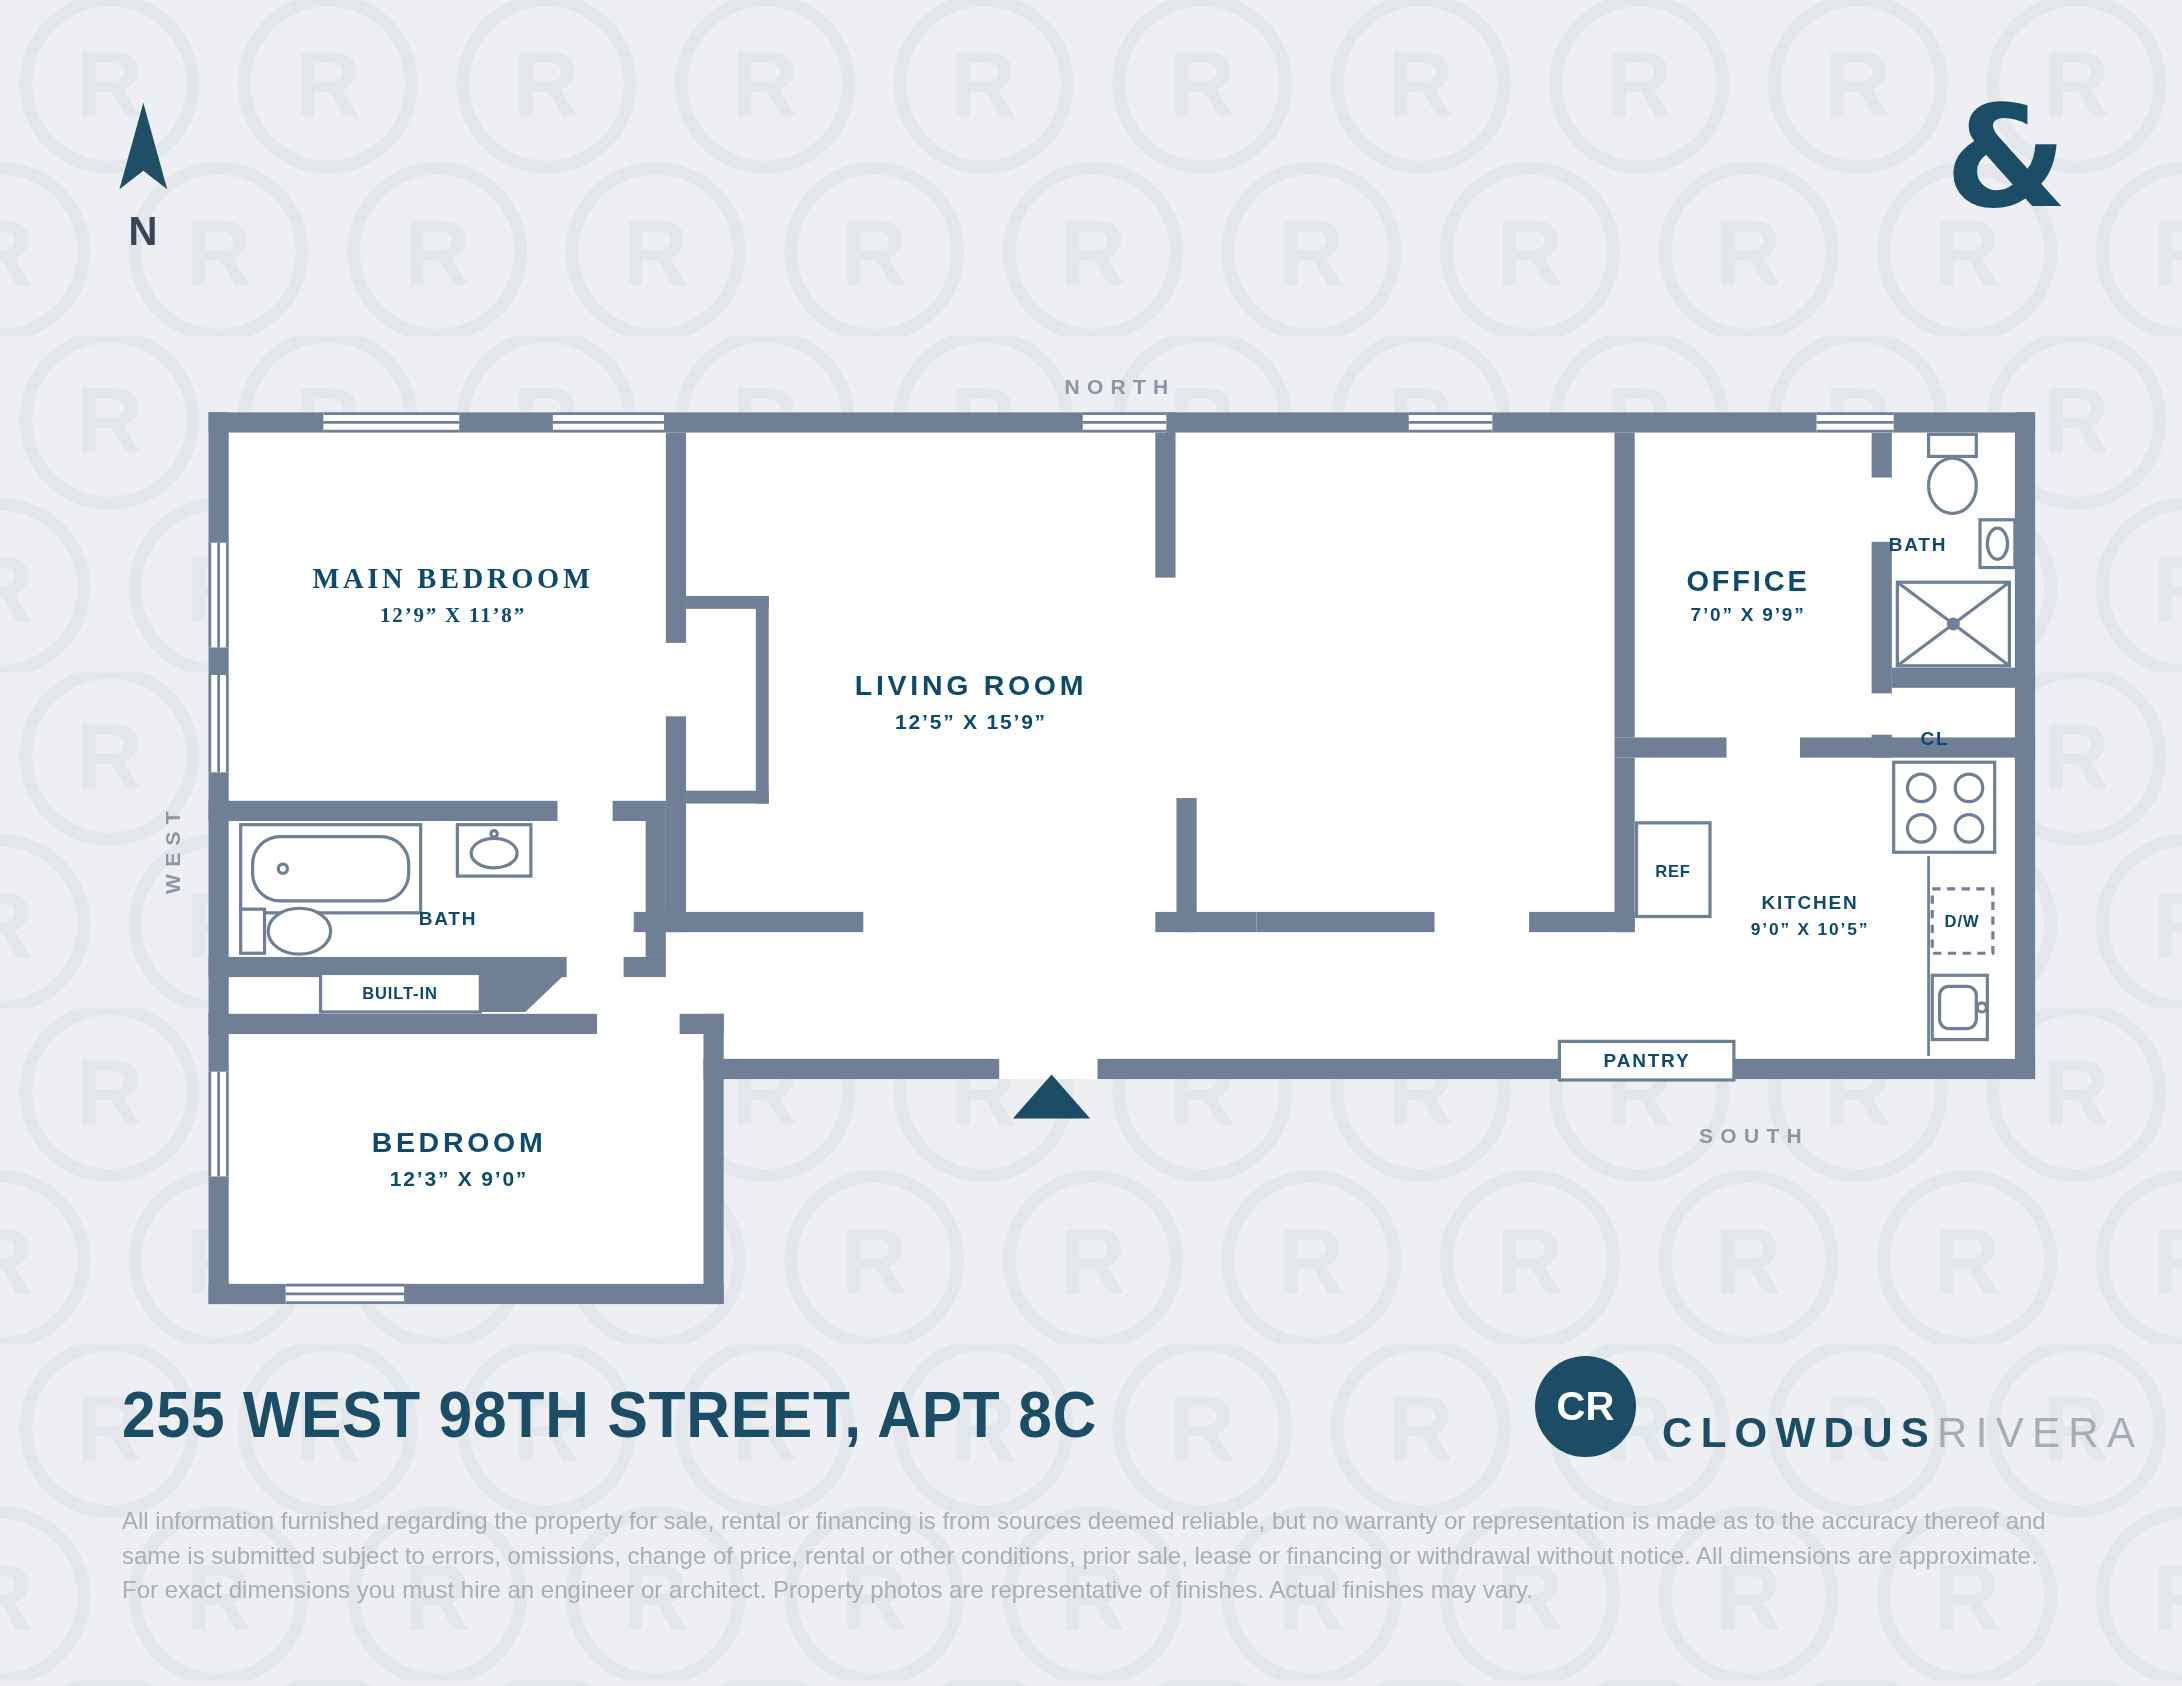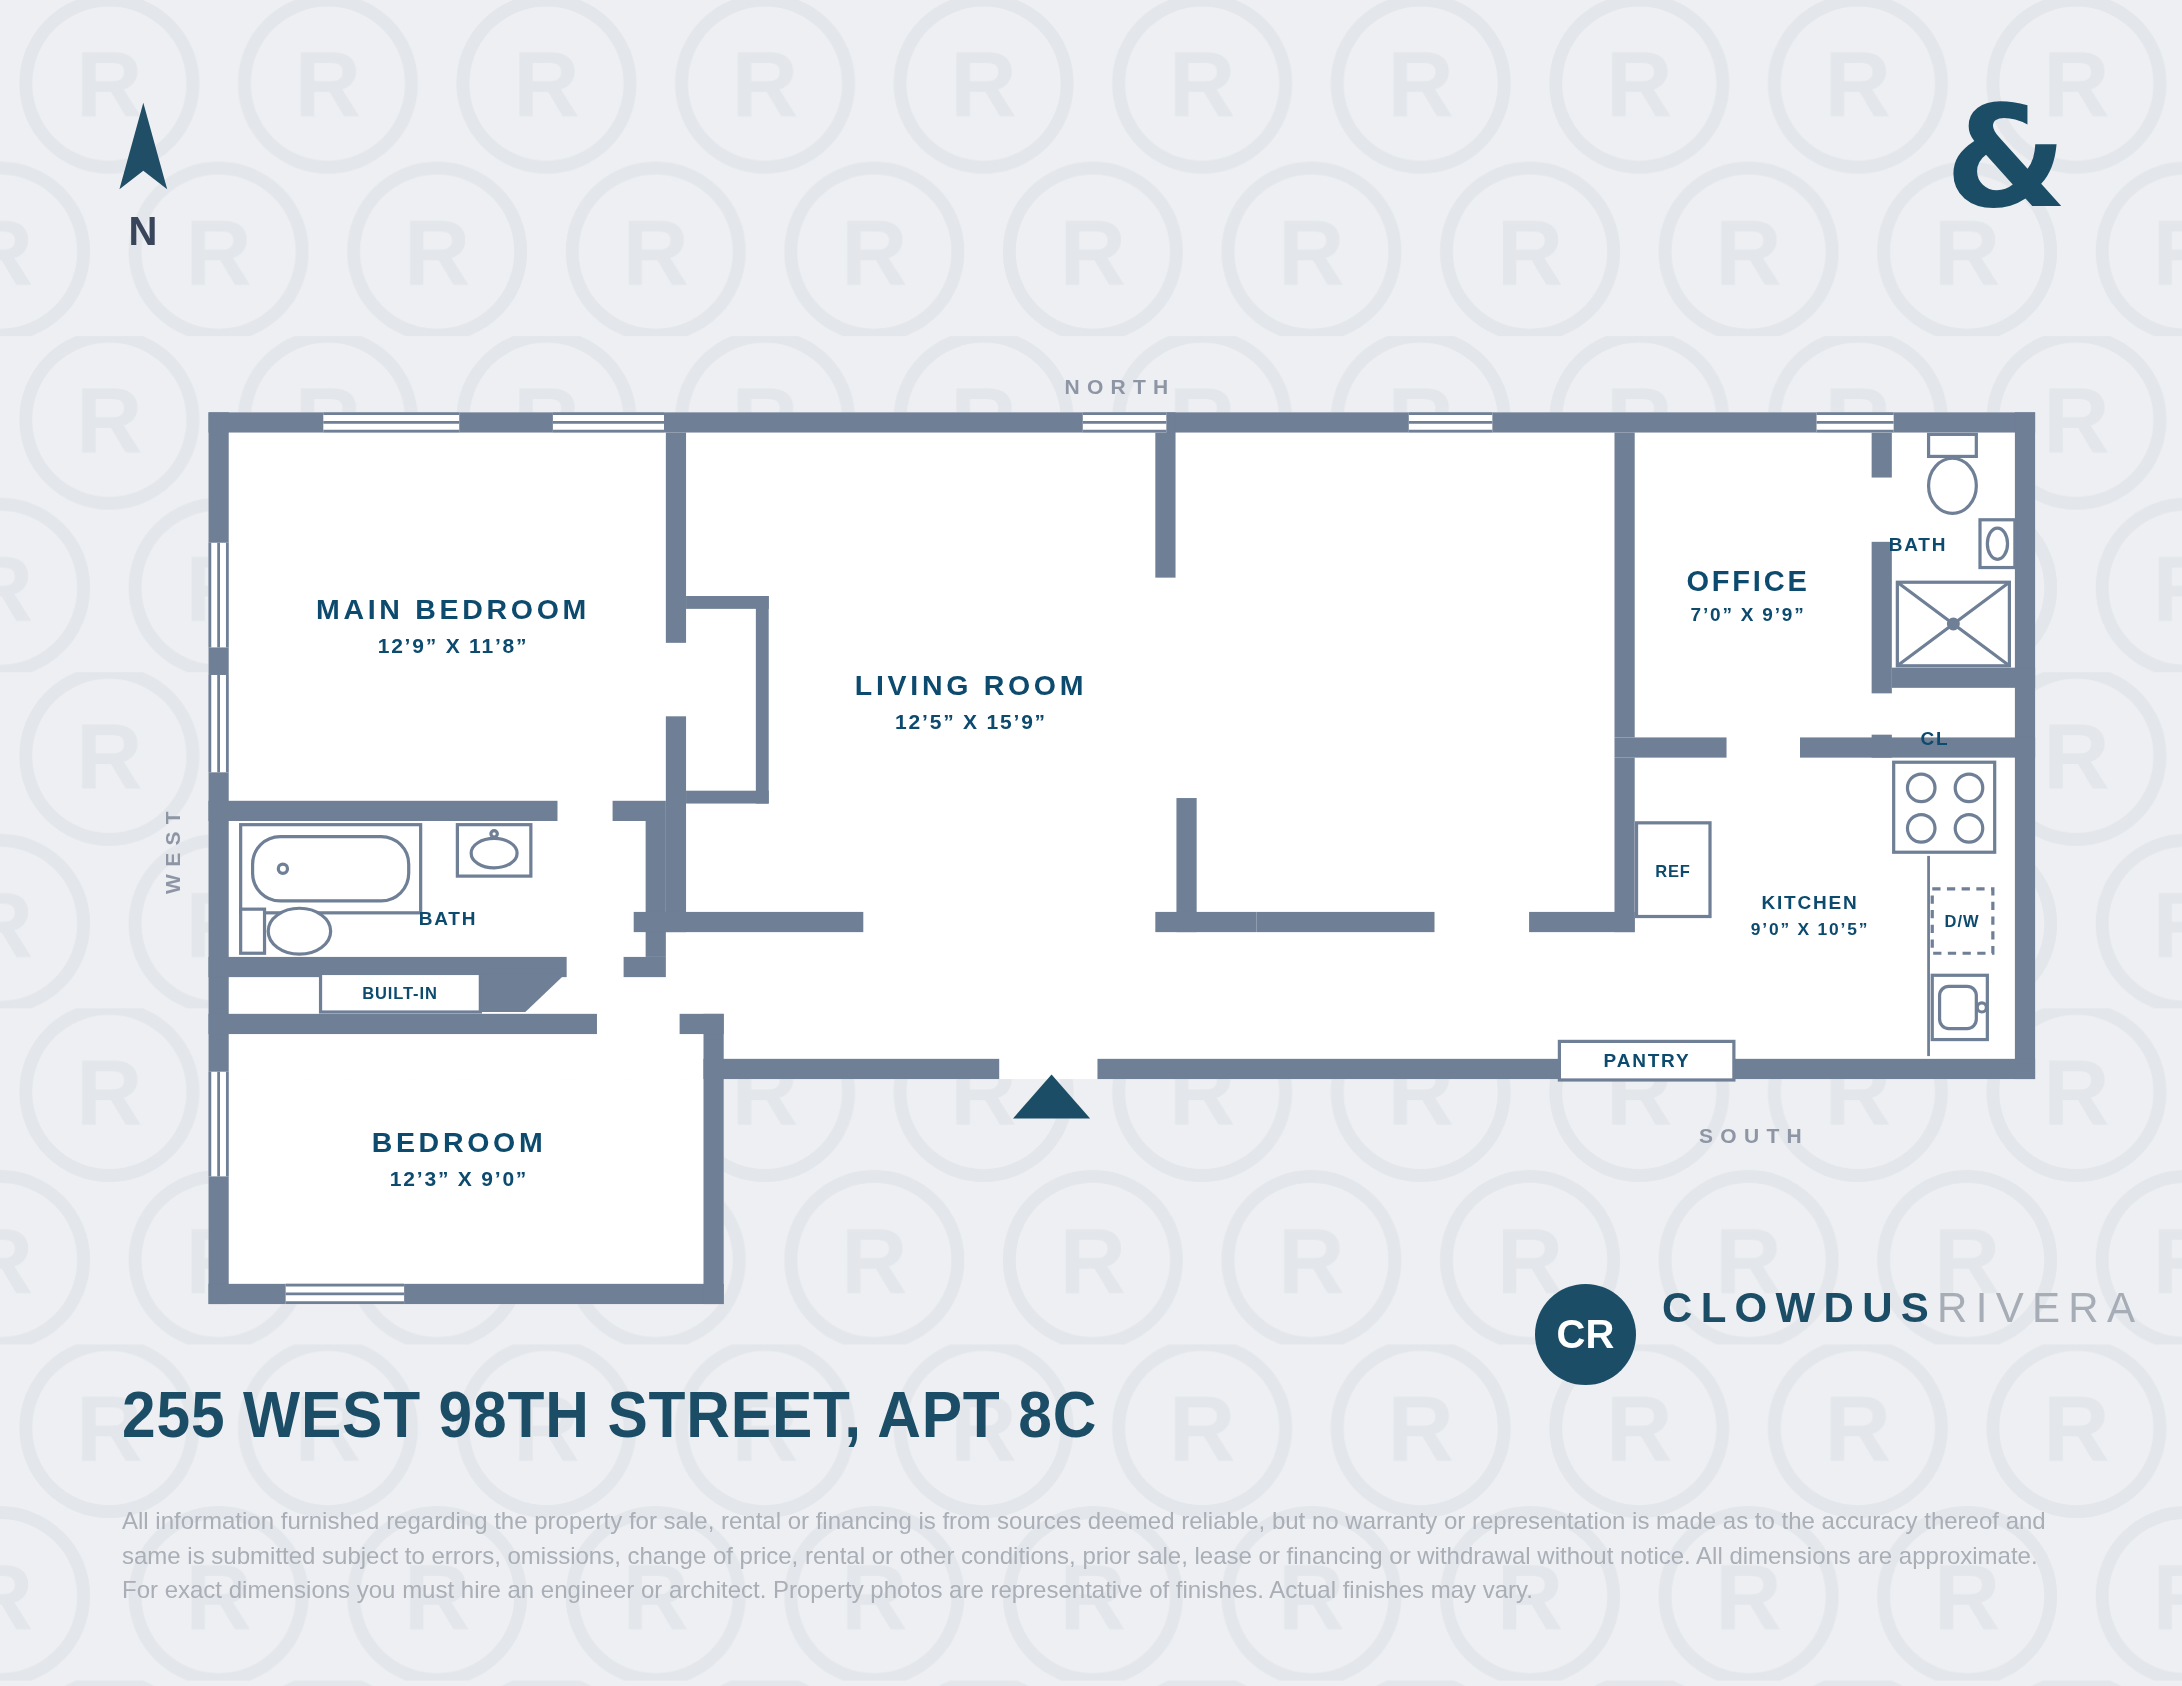--- a/index.html
+++ b/index.html
@@ -18,21 +18,21 @@
   .tag{font-size:19px;font-weight:bold;letter-spacing:1.8px;}
   .tag-sm{font-size:16.5px;font-weight:bold;letter-spacing:0.9px;}
   .dir{font-size:21px;font-weight:bold;letter-spacing:7.3px;color:#8e96a6;}
   .west{transform:translate(-50%,-50%) rotate(-90deg);}
   .compass-n{position:absolute;transform:translate(-50%,-50%);font-size:40px;font-weight:600;color:#39455a;}
   .ampersand{position:absolute;left:1945px;top:88px;font-size:140px;line-height:1;color:#1b4e66;
              font-family:"DejaVu Sans",sans-serif;font-weight:bold;}
   
   .title{position:absolute;left:122px;top:1377px;font-size:65px;font-weight:bold;color:#1b4e66;
          letter-spacing:0.9px;white-space:nowrap;transform:scaleX(0.93);transform-origin:left top;}
-  .brand{position:absolute;left:1535px;top:1284px;display:flex;align-items:flex-start;}
+  .brand{position:absolute;left:1535px;top:1356px;display:flex;align-items:flex-end;}
   .logo-circle{width:101px;height:101px;border-radius:50%;background:#1b4e66;color:#ffffff;
                display:flex;align-items:center;justify-content:center;font-size:40px;font-weight:bold;}
   .brand-text{margin-left:26px;font-size:42px;letter-spacing:8.3px;white-space:nowrap;}
   .brand-primary{color:#1b4e66;font-weight:bold;}
   .brand-secondary{color:#a6adb6;font-weight:400;}
   .disclaimer{position:absolute;left:122px;top:1504px;width:1949px;font-size:24px;line-height:1.44;
               color:#a9aeb7;}
 </style>
 </head>
 <body>
@@ -238,21 +238,21 @@
   </svg>
 
   <div class="compass-n" style="left:143px;top:231px;">N</div>
 
   <div class="ampersand">&amp;</div>
 
   <div class="lbl dir" style="left:1120px;top:387px;">NORTH</div>
   <div class="lbl dir west" style="left:173px;top:849px;">WEST</div>
   <div class="lbl dir" style="left:1754px;top:1136px;">SOUTH</div>
 
-  <div class="lbl" style="left:453px;top:626px;">
+  <div class="lbl" style="left:453px;top:596px;font-family:Liberation Serif, serif;">
     <div class="room-name">MAIN BEDROOM</div>
     <div class="room-dims">12’9” X 11’8”</div>
   </div>
   <div class="lbl" style="left:971px;top:702px;">
     <div class="room-name">LIVING ROOM</div>
     <div class="room-dims">12’5” X 15’9”</div>
   </div>
   <div class="lbl mid" style="left:1748px;top:595px;">
     <div class="room-name">OFFICE</div>
     <div class="room-dims">7’0” X 9’9”</div>

